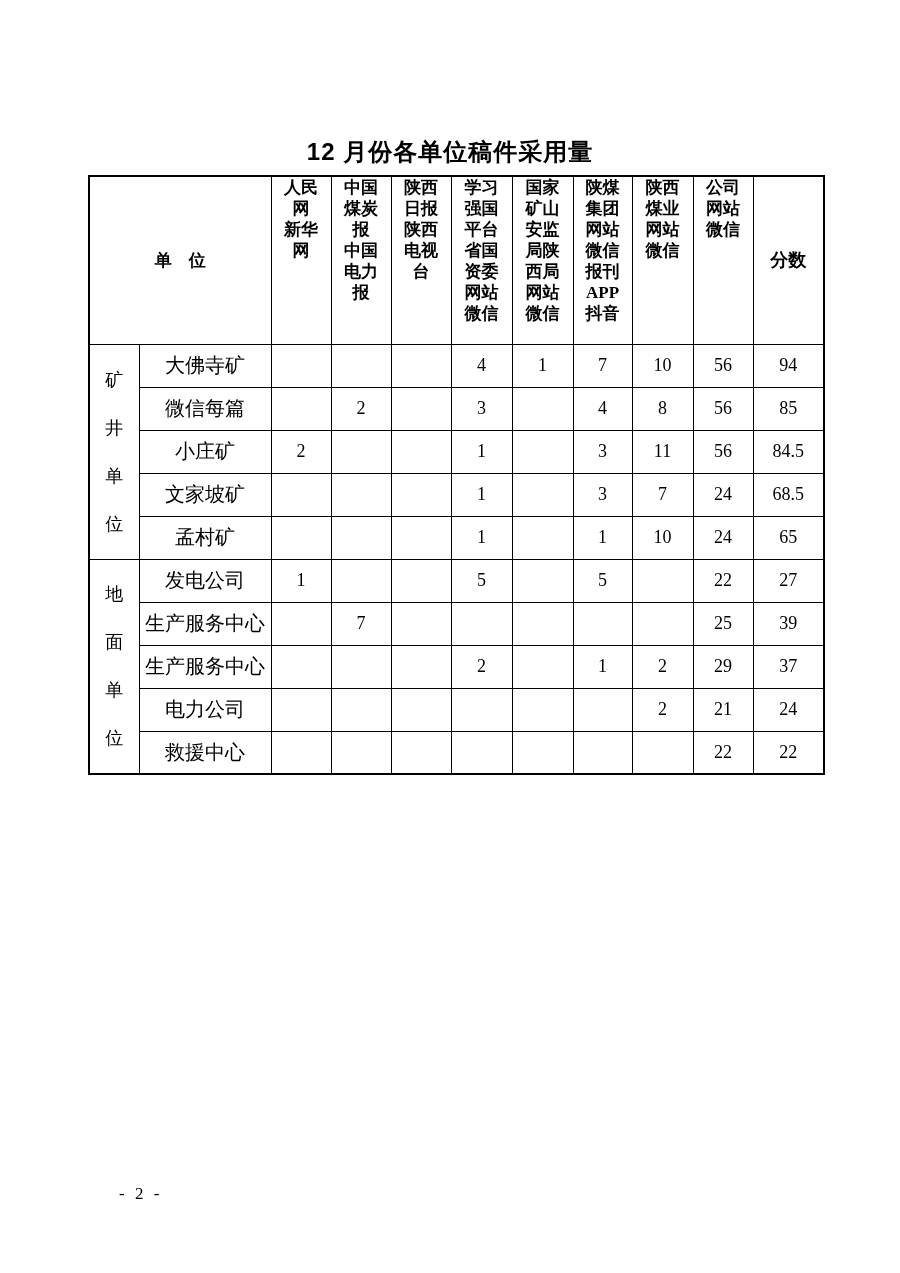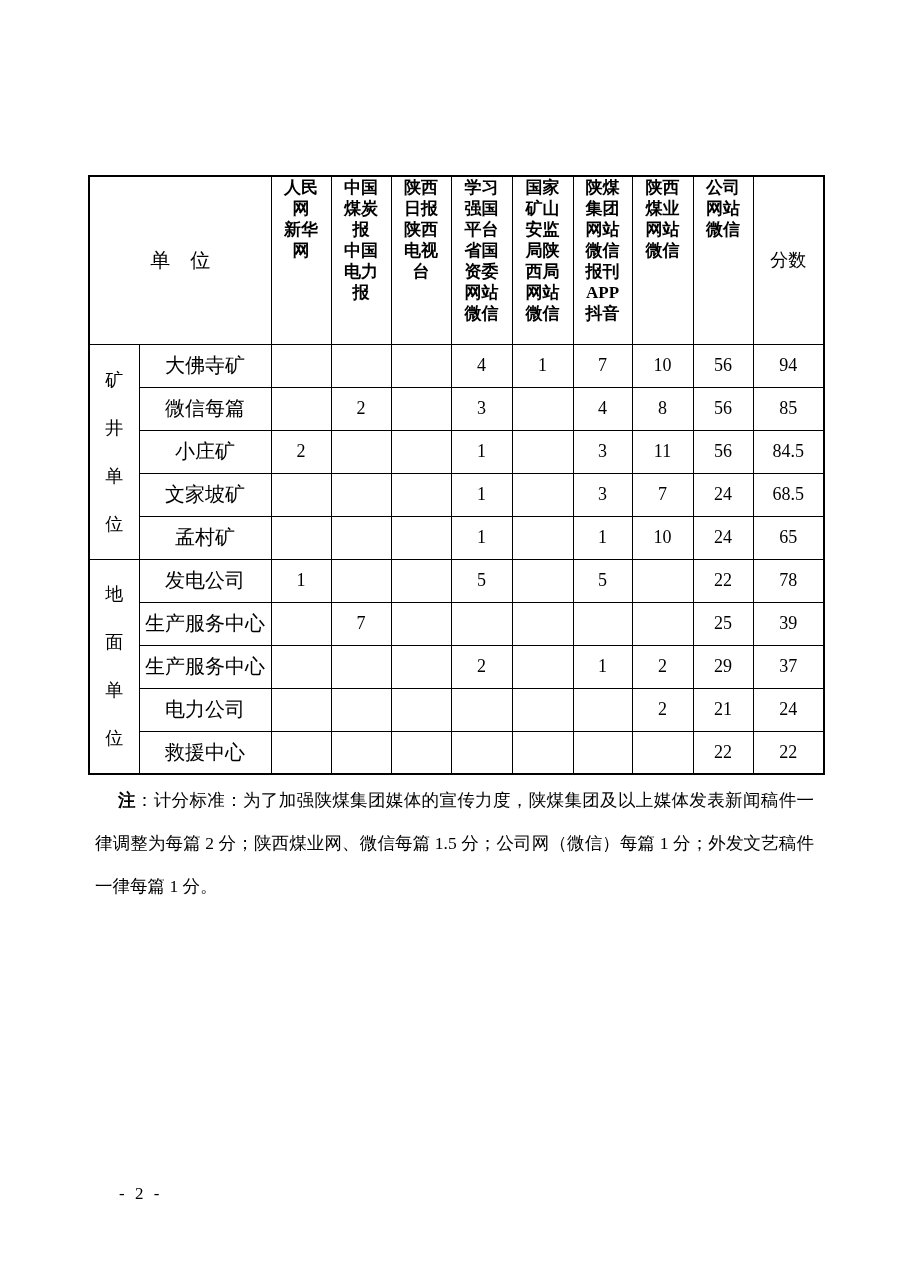--- a/index.html
+++ b/index.html
@@ -26,30 +26,30 @@
   }
   .data-table th, .data-table td {
     border:1px solid #000;
     text-align:center;
     padding:0;
     overflow:hidden;
   }
   .data-table thead tr { height:168px; }
   .data-table tbody tr { height:43px; }
   .corner-th {
-    font-size:20px; font-weight:normal; vertical-align:middle;
+    font-size:17px; font-weight:bold; vertical-align:middle;
   }
   .media-th {
     font-size:17px; font-weight:bold;
     vertical-align:top; padding-top:6px;
     line-height:21px;
     margin-left:45px;
   }
   .score-th {
-    font-size:18px; font-weight:normal; vertical-align:middle;
+    font-size:18px; font-weight:bold; vertical-align:middle;
   }
   .group-cell { vertical-align:middle; }
   .group-label {
     display:flex; flex-direction:column;
     align-items:center; justify-content:center;
     gap:24px; font-size:18px;
   }
   .unit-cell { font-size:20px; vertical-align:middle; }
   .val-cell, .score-cell { font-size:18px; vertical-align:middle; }
   .note {
@@ -61,20 +61,21 @@
   .page-number {
     position:absolute; left:119px; top:1184px;
     font-size:17px; letter-spacing:3px;
   }
 </style>
 </head>
 <body>
 
 <div class="page">
 
+  <div class="title">12 月份各单位稿件采用量</div>
 
   <table class="data-table">
     <colgroup>
       <col style="width:50px">
       <col style="width:132px">
       <col style="width:60px">
       <col style="width:60px">
       <col style="width:60px">
       <col style="width:61px">
       <col style="width:61px">
@@ -228,21 +229,21 @@
           </td>
           <td class="unit-cell">发电公司</td>
           <td class="val-cell">1</td>
           <td class="val-cell"></td>
           <td class="val-cell"></td>
           <td class="val-cell">5</td>
           <td class="val-cell"></td>
           <td class="val-cell">5</td>
           <td class="val-cell"></td>
           <td class="val-cell">22</td>
-          <td class="score-cell">78</td>
+          <td class="score-cell">27</td>
         </tr>
         <tr>
           <td class="unit-cell">生产服务中心</td>
           <td class="val-cell"></td>
           <td class="val-cell">7</td>
           <td class="val-cell"></td>
           <td class="val-cell"></td>
           <td class="val-cell"></td>
           <td class="val-cell"></td>
           <td class="val-cell"></td>
@@ -281,17 +282,16 @@
           <td class="val-cell"></td>
           <td class="val-cell"></td>
           <td class="val-cell"></td>
           <td class="val-cell"></td>
           <td class="val-cell">22</td>
           <td class="score-cell">22</td>
         </tr>
       </tbody>
   </table>
 
-  <p class="note"><span class="note-prefix">注</span><span>：计分标准：为了加强陕煤集团媒体的宣传力度，陕煤集团及以上媒体发表新闻稿件一律调整为每篇 2 分；陕西煤业网、微信每篇 1.5 分；公司网（微信）每篇 1 分；外发文艺稿件一律每篇 1 分。</span></p>
 
   <div class="page-number">- 2 -</div>
 
 </div>
 
 </body></html>

